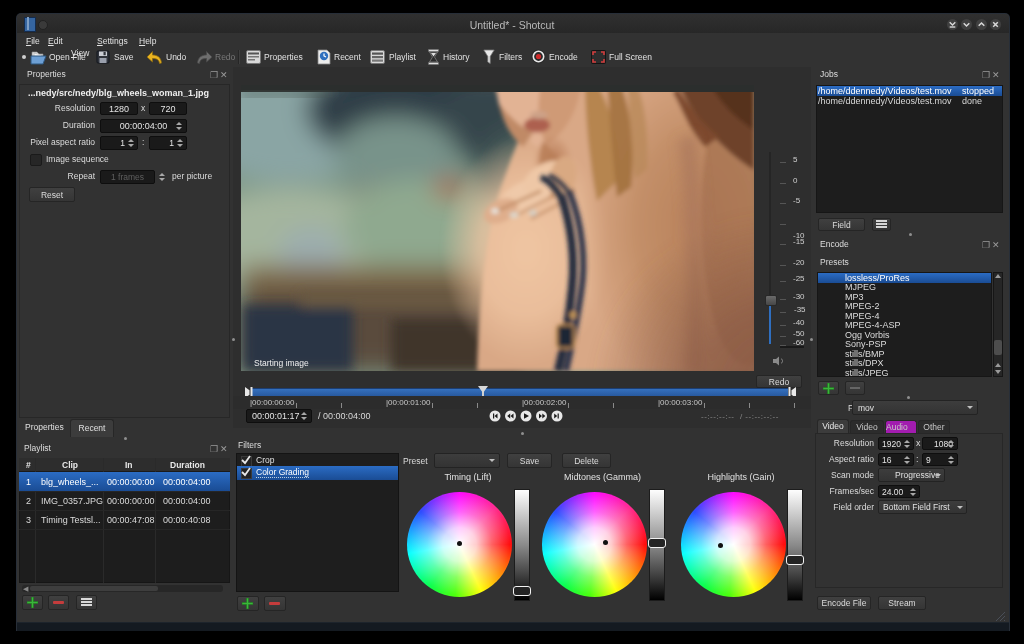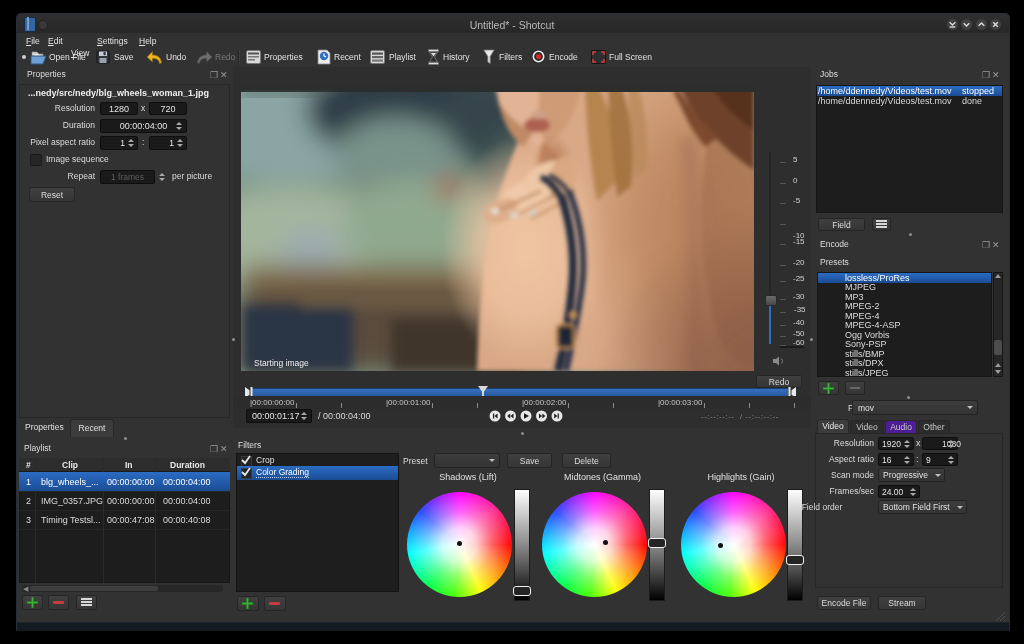--- a/index.html
+++ b/index.html
@@ -399,21 +399,21 @@
   </svg>
 <div class="btn" style="left:264px;top:596px;width:22px;height:15px"></div>
 <div class="a" style="left:269px;top:602px;width:11px;height:3px;background:#c43c3c;border-radius:1px"></div>
 
 <div class="a" style="left:403px;top:456px;color:#dcdcdc">Preset</div>
 <div class="a" style="left:434px;top:453px;width:66px;height:15px;background:linear-gradient(#3d3d3d,#333);border:1px solid #232323;border-radius:2px;box-sizing:border-box"></div>
 <div class="dn" style="left:489px;top:459px"></div>
 <div class="btn" style="left:507px;top:453px;width:45px;height:15px;line-height:14px">Save</div>
 <div class="btn" style="left:562px;top:453px;width:49px;height:15px;line-height:14px">Delete</div>
 
-<div class="a" style="left:407px;top:472px;width:122px;text-align:center;color:#e0e0e0;font-size:9px">Shadows (Lift)</div>
+<div class="a" style="left:407px;top:472px;width:122px;text-align:center;color:#e0e0e0;font-size:9px">Timing (Lift)</div>
 <div class="a" style="left:542px;top:472px;width:121px;text-align:center;color:#e0e0e0;font-size:9px">Midtones (Gamma)</div>
 <div class="a" style="left:681px;top:472px;width:120px;text-align:center;color:#e0e0e0;font-size:9px">Highlights (Gain)</div>
 <div class="wheel" style="left:407px;top:492px"></div>
 <div class="wheel" style="left:542px;top:492px"></div>
 <div class="wheel" style="left:681px;top:492px"></div>
 <div class="a" style="left:457px;top:541px;width:5px;height:5px;border-radius:3px;background:#111"></div>
 <div class="a" style="left:603px;top:540px;width:5px;height:5px;border-radius:3px;background:#111"></div>
 <div class="a" style="left:718px;top:543px;width:5px;height:5px;border-radius:3px;background:#111"></div>
 <div class="vslider" style="left:514px;top:489px"></div>
 <div class="vslider" style="left:649px;top:489px"></div>
@@ -469,43 +469,43 @@
 <div class="btn" style="left:845px;top:381px;width:20px;height:14px"></div>
 <div class="a" style="left:850px;top:387px;width:10px;height:2px;background:#666"></div>
 <div class="dot" style="left:907px;top:396px"></div>
 
 <div class="a" style="left:848px;top:403px;color:#dcdcdc">Format</div>
 <div class="a" style="left:852px;top:400px;width:126px;height:15px;background:linear-gradient(#3d3d3d,#333);border:1px solid #232323;border-radius:2px;box-sizing:border-box;color:#e0e0e0;line-height:14px;padding-left:5px">mov</div>
 <div class="dn" style="left:967px;top:406px"></div>
 
 <div class="a" style="left:817px;top:419px;width:30px;height:14px;background:#3c3c3c;border:1px solid #272727;border-bottom:none;border-radius:3px 3px 0 0;text-align:center;font-size:8.5px;line-height:13px;color:#e8e8e8">Video</div>
 <div class="a" style="left:850px;top:420px;width:32px;height:13px;background:#2c2c2c;border:1px solid #272727;border-bottom:none;border-radius:3px 3px 0 0;text-align:center;font-size:8.5px;line-height:12px;color:#c8c8c8">Video</div>
-<div class="a" style="left:885px;top:420px;width:30px;height:13px;background:#4c1d95;border:1px solid #272727;border-bottom:none;border-radius:3px 3px 0 0;text-align:center;font-size:8.5px;line-height:12px;color:#c8c8c8">Audio</div>
+<div class="a" style="left:885px;top:420px;width:30px;height:13px;background:#a21caf;border:1px solid #272727;border-bottom:none;border-radius:3px 3px 0 0;font-size:8.5px;line-height:12px;color:#c8c8c8">Audio</div>
 <div class="a" style="left:918px;top:420px;width:30px;height:13px;background:#2c2c2c;border:1px solid #272727;border-bottom:none;border-radius:3px 3px 0 0;text-align:center;font-size:8.5px;line-height:12px;color:#c8c8c8">Other</div>
 <div class="a" style="left:815px;top:433px;width:188px;height:155px;border:1px solid #272727;box-sizing:border-box"></div>
 
 <div class="a" style="left:770px;top:438px;width:104px;text-align:right;font-size:8.5px;color:#dcdcdc">Resolution</div>
 <div class="inp" style="left:878px;top:437px;width:36px;height:13px;font-size:8.5px;line-height:12px;padding-left:3px">1920</div>
 <div class="ud" style="left:904px;top:439px"></div>
 <div class="a" style="left:916px;top:438px;font-size:9px">x</div>
-<div class="inp" style="left:922px;top:437px;width:36px;height:13px;font-size:8.5px;line-height:12px;padding-left:19px">1080</div>
+<div class="inp" style="left:922px;top:437px;width:36px;height:13px;font-size:8.5px;line-height:12px;padding-left:11px">1080</div>
 <div class="ud" style="left:948px;top:439px"></div>
 <div class="a" style="left:770px;top:454px;width:104px;text-align:right;font-size:8.5px;color:#dcdcdc">Aspect ratio</div>
 <div class="inp" style="left:878px;top:453px;width:36px;height:13px;font-size:8.5px;line-height:12px;padding-left:3px">16</div>
 <div class="ud" style="left:904px;top:455px"></div>
 <div class="a" style="left:916px;top:454px;font-size:9px">:</div>
 <div class="inp" style="left:922px;top:453px;width:36px;height:13px;font-size:8.5px;line-height:12px;padding-left:3px">9</div>
 <div class="ud" style="left:948px;top:455px"></div>
 <div class="a" style="left:770px;top:470px;width:104px;text-align:right;font-size:8.5px;color:#dcdcdc">Scan mode</div>
-<div class="a" style="left:878px;top:468px;width:67px;height:14px;background:linear-gradient(#3d3d3d,#333);border:1px solid #232323;border-radius:2px;box-sizing:border-box;font-size:8.5px;line-height:13px;padding-left:4px;color:#e0e0e0">Progressive</div>
+<div class="a" style="left:878px;top:468px;width:67px;height:14px;background:linear-gradient(#3d3d3d,#333);border:1px solid #232323;border-radius:2px;box-sizing:border-box;font-size:8.5px;line-height:13px;padding-left:16px;color:#e0e0e0">Progressive</div>
 <div class="dn" style="left:935px;top:474px"></div>
 <div class="a" style="left:770px;top:486px;width:104px;text-align:right;font-size:8.5px;color:#dcdcdc">Frames/sec</div>
 <div class="inp" style="left:878px;top:485px;width:42px;height:13px;font-size:8.5px;line-height:12px;padding-left:3px">24.00</div>
 <div class="ud" style="left:910px;top:487px"></div>
-<div class="a" style="left:770px;top:502px;width:104px;text-align:center;font-size:8.5px;color:#dcdcdc">Field order</div>
+<div class="a" style="left:770px;top:502px;width:104px;text-align:right;font-size:8.5px;color:#dcdcdc">Field order</div>
 <div class="a" style="left:878px;top:500px;width:89px;height:14px;background:linear-gradient(#3d3d3d,#333);border:1px solid #232323;border-radius:2px;box-sizing:border-box;font-size:8.5px;line-height:13px;padding-left:4px;color:#e0e0e0">Bottom Field First</div>
 <div class="dn" style="left:957px;top:506px"></div>
 
 <div class="btn" style="left:817px;top:596px;width:54px;height:14px;line-height:13px">Encode File</div>
 <div class="btn" style="left:878px;top:596px;width:48px;height:14px;line-height:13px">Stream</div>
 <svg class="a" style="left:994px;top:610px" width="12" height="12">
     <path d="M11,2 L2,11 M11,6 L6,11 M11,10 L10,11" stroke="#4a4f58" stroke-width="1"></path>
   </svg>
 
 <div class="a" style="left:17px;top:622px;width:992px;height:8px;background:#141a21;border-top:1px solid #1d242c"></div>

